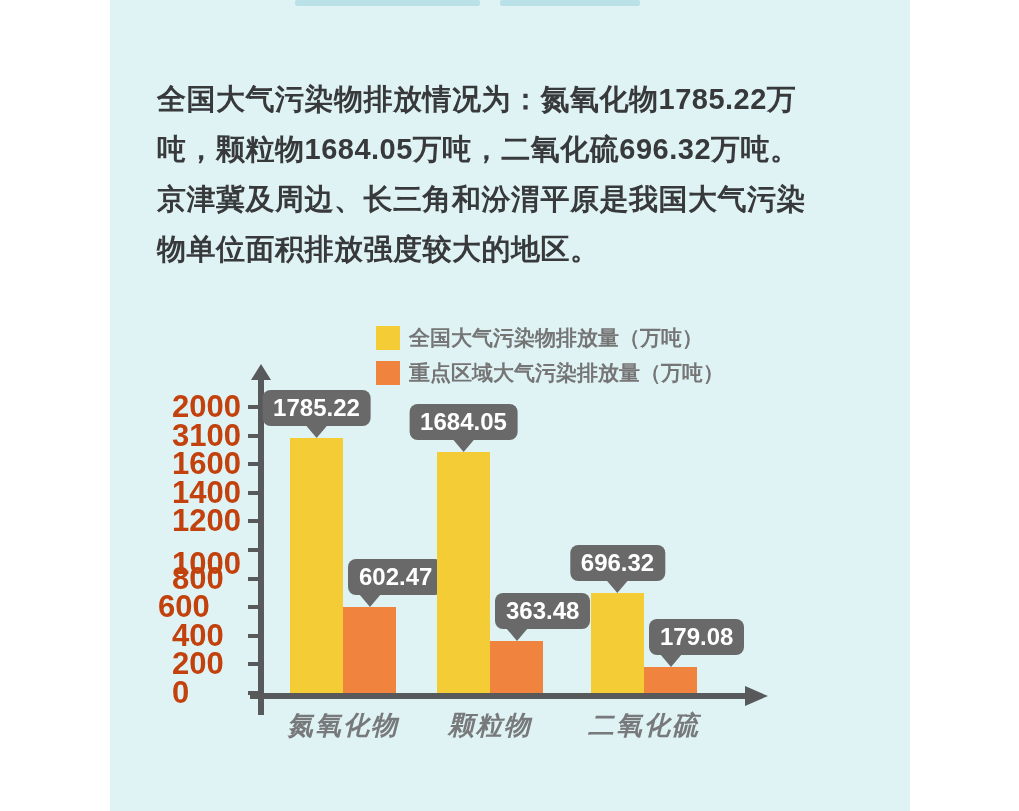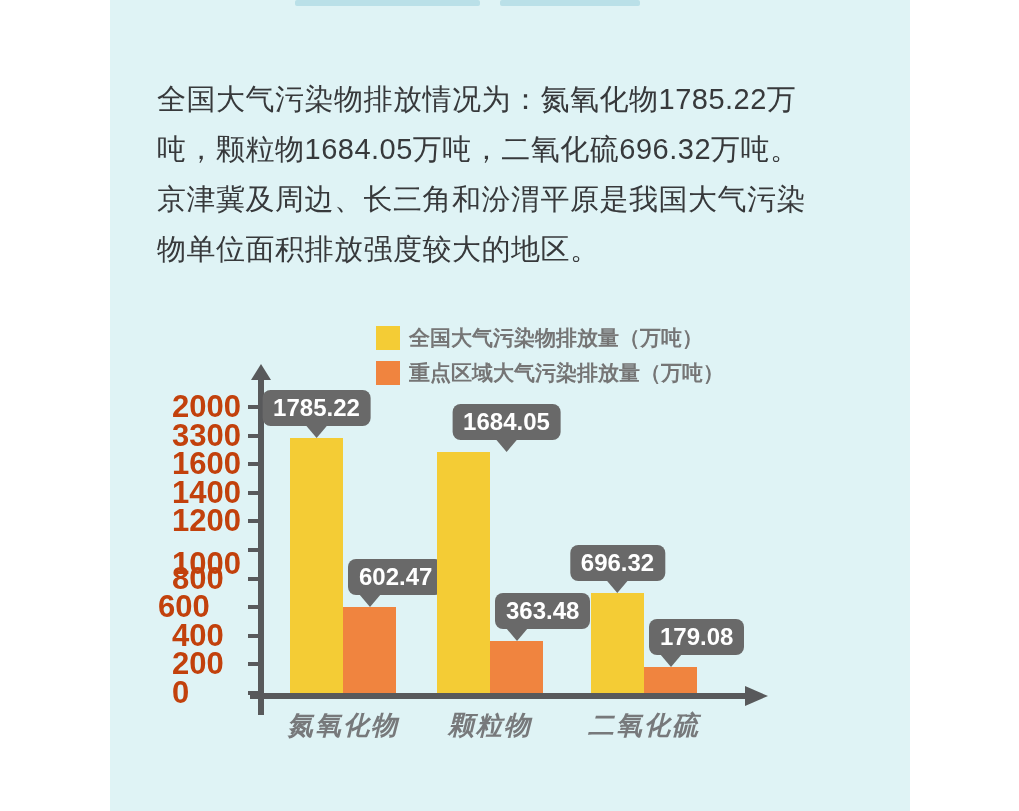--- a/index.html
+++ b/index.html
@@ -7,21 +7,21 @@
         font-family:"Liberation Sans","DejaVu Sans",sans-serif;}
   .panel{position:absolute;left:110px;top:0;width:800px;height:811px;background:#DFF3F5;}
 
   
   .cutfrag{position:absolute;top:0;height:6px;background:rgba(125,195,210,0.38);border-radius:2px;}
   .cutfrag.f1{left:185px;width:185px;}
   .cutfrag.f2{left:390px;width:140px;}
 
   
   .para{position:absolute;left:47px;top:74px;width:740px;color:#37393B;
-        font-size:29px;line-height:50px;font-weight:400;letter-spacing:0.5px;}
+        font-size:29px;line-height:50px;font-weight:700;letter-spacing:0.5px;}
   .pline{white-space:nowrap;}
 
   
   .legend{position:absolute;left:266px;top:326px;}
   .lrow{display:flex;align-items:center;height:24px;margin-bottom:11px;}
   .swatch{width:24px;height:24px;flex:0 0 24px;}
   .llabel{margin-left:9px;font-size:21px;font-weight:bold;color:#757575;white-space:nowrap;}
 
   
   .chart{position:absolute;left:0;top:0;width:800px;height:811px;}
@@ -85,30 +85,30 @@
         <div class="ylab" style="left: 62px; top: 563.6px;">800</div>
         <div class="ytick" style="left: 138px; top: 548px;"></div>
         <div class="ylab" style="left: 62px; top: 549px;">1000</div>
         <div class="ytick" style="left: 138px; top: 519.4px;"></div>
         <div class="ylab" style="left: 62px; top: 506.4px;">1200</div>
         <div class="ytick" style="left: 138px; top: 490.8px;"></div>
         <div class="ylab" style="left: 62px; top: 477.8px;">1400</div>
         <div class="ytick" style="left: 138px; top: 462.2px;"></div>
         <div class="ylab" style="left: 62px; top: 449.2px;">1600</div>
         <div class="ytick" style="left: 138px; top: 433.6px;"></div>
-        <div class="ylab" style="left: 62px; top: 420.6px;">3300</div>
+        <div class="ylab" style="left: 62px; top: 420.6px;">3100</div>
         <div class="ytick" style="left: 138px; top: 405px;"></div>
         <div class="ylab" style="left: 62px; top: 392px;">2000</div>
         <div class="bar" style="left: 180px; top: 437.714px; width: 53px; height: 255.286px; background: rgb(244, 204, 53);"></div>
         <div class="callout" style="top: 389.714px; left: 206.5px; transform: translateX(-50%);">1785.22<div class="ptr" style="left: 50%; margin-left: -11px;"></div></div>
         <div class="bar" style="left: 233px; top: 606.847px; width: 53px; height: 86.1532px; background: rgb(240, 132, 63);"></div>
         <div class="callout" style="top: 558.847px; left: 238px;">602.47<div class="ptr" style="left: 10.5px;"></div></div>
         <div class="xcat" style="left: 233px; top: 708px;">氮氧化物</div>
         <div class="bar" style="left: 327px; top: 452.181px; width: 53px; height: 240.819px; background: rgb(244, 204, 53);"></div>
-        <div class="callout" style="top: 404.181px; left: 353.5px; transform: translateX(-50%); margin-left: 43px;">1684.05<div class="ptr" style="left: 50%; margin-left: -11px;"></div></div>
+        <div class="callout" style="top: 404.181px; left: 353.5px; transform: translateX(-50%);">1684.05<div class="ptr" style="left: 50%; margin-left: -11px;"></div></div>
         <div class="bar" style="left: 380px; top: 641.022px; width: 53px; height: 51.9776px; background: rgb(240, 132, 63);"></div>
         <div class="callout" style="top: 593.022px; left: 385px;">363.48<div class="ptr" style="left: 10.5px;"></div></div>
         <div class="xcat" style="left: 380px; top: 708px;">颗粒物</div>
         <div class="bar" style="left: 481px; top: 593.426px; width: 53px; height: 99.5738px; background: rgb(244, 204, 53);"></div>
         <div class="callout" style="top: 545.426px; left: 507.5px; transform: translateX(-50%);">696.32<div class="ptr" style="left: 50%; margin-left: -11px;"></div></div>
         <div class="bar" style="left: 534px; top: 667.392px; width: 53px; height: 25.6084px; background: rgb(240, 132, 63);"></div>
         <div class="callout" style="top: 619.392px; left: 539px;">179.08<div class="ptr" style="left: 10.5px;"></div></div>
         <div class="xcat" style="left: 534px; top: 708px;">二氧化硫</div>
       </div>
   </div>

